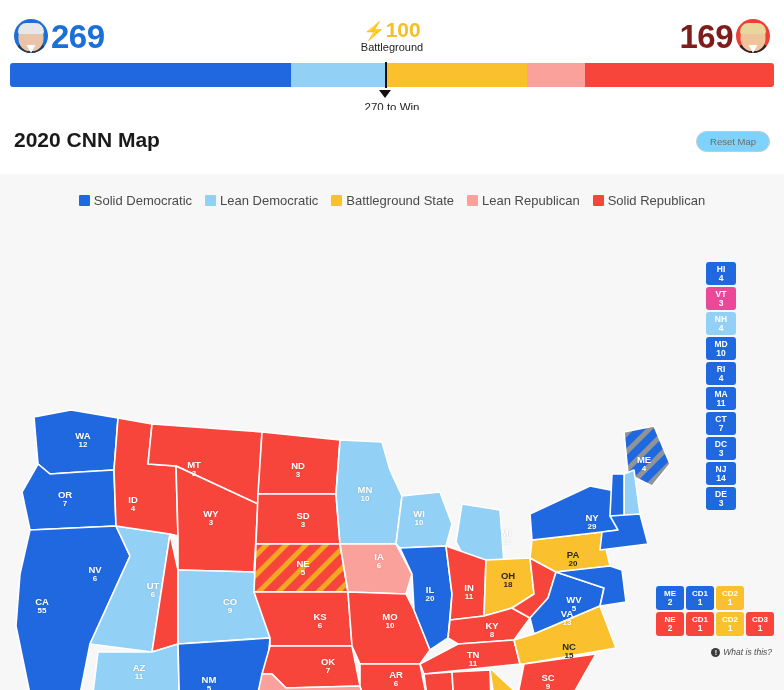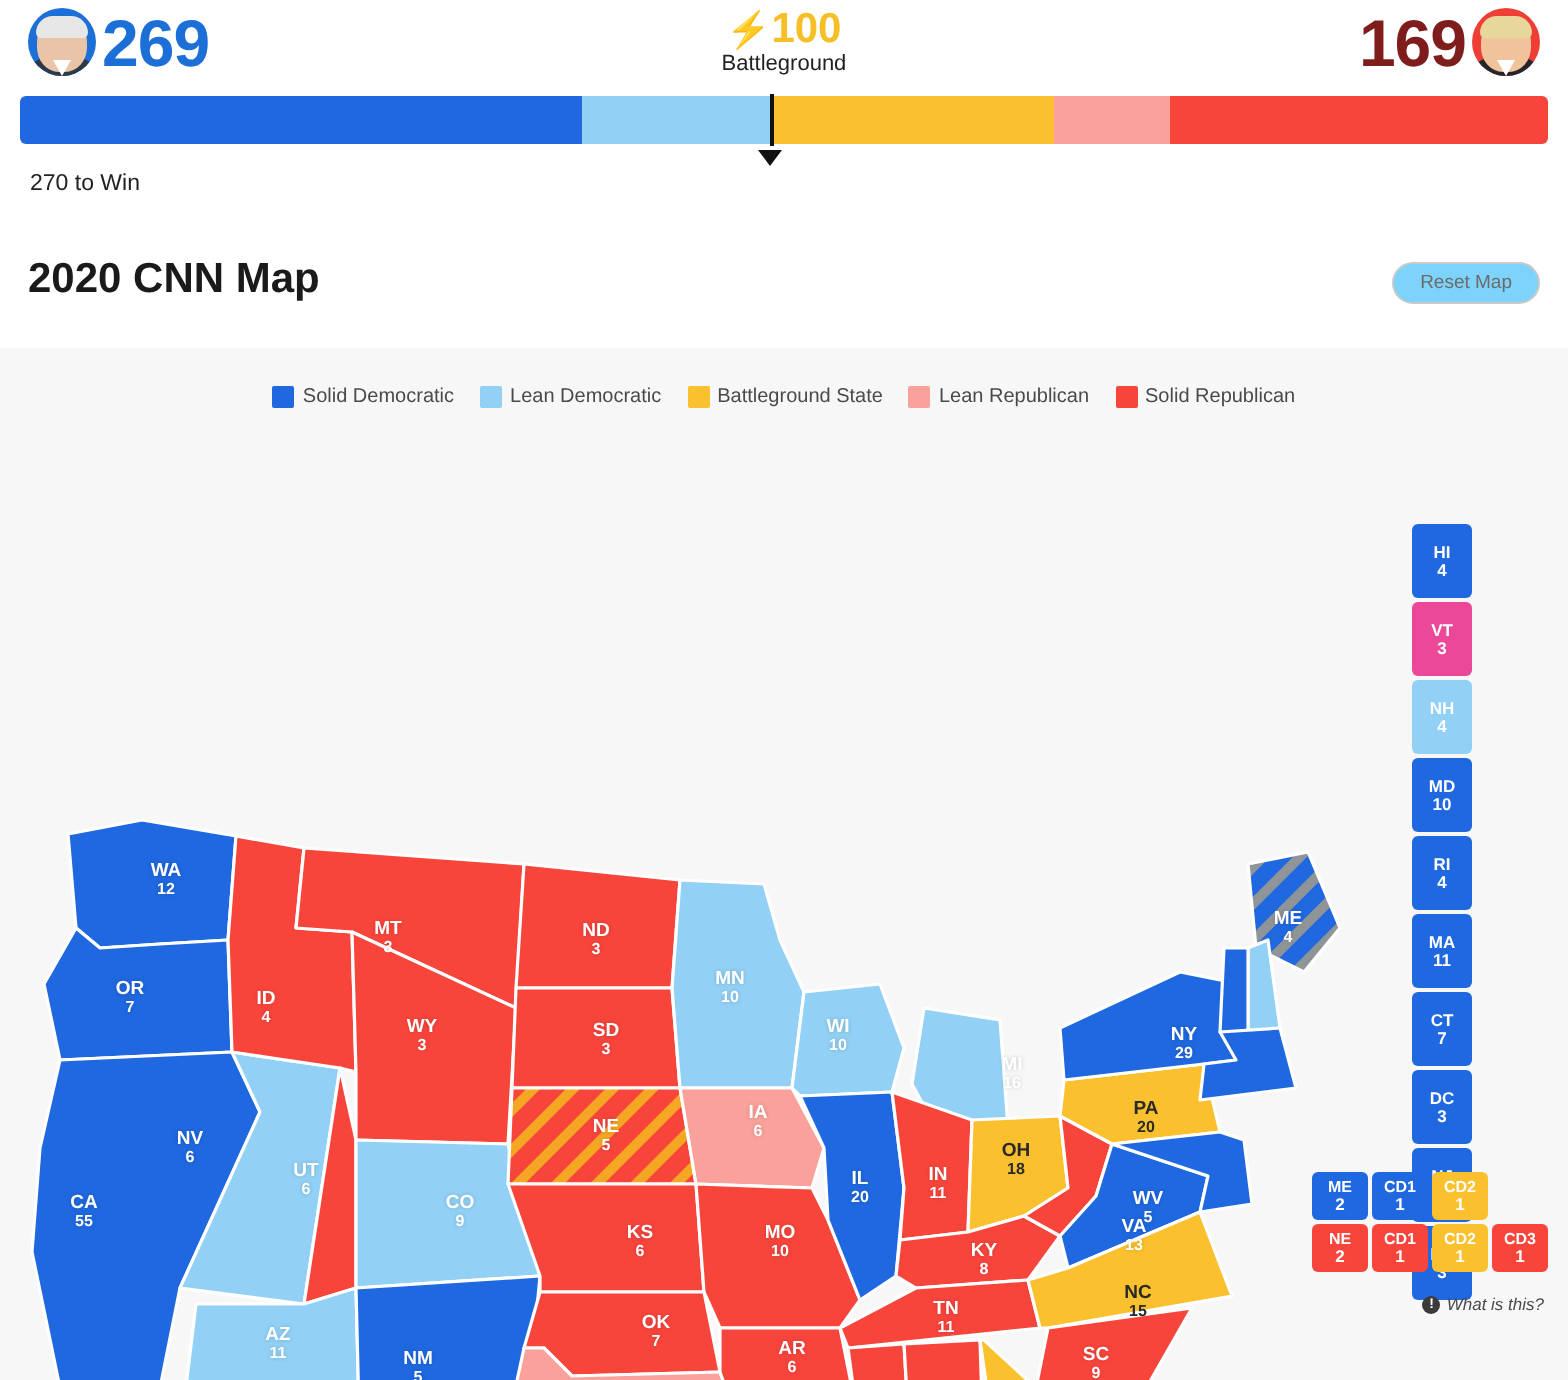--- a/index.html
+++ b/index.html
@@ -7,21 +7,21 @@
   body{
     width:784px;height:690px;
     background:#ffffff;
     font-family:"Liberation Sans", sans-serif;
     overflow:hidden;
     position:relative;
   }
 
   
   #scoreboard{
-    position:absolute;left:0;top:0;width:784px;height:110px;
+    position:absolute;left:0;top:15px;width:784px;height:110px;
     background:#ffffff;border-bottom:3px solid #0ea5e9;
   }
   .cand{position:absolute;top:4px;display:flex;align-items:center;gap:3px;}
   #cand-dem{left:14px;}
   #cand-rep{right:14px;}
   .avatar{
     width:34px;height:34px;border-radius:50%;
     position:relative;overflow:hidden;flex:none;
   }
   .avatar.dem{background:#1d6fd8;}
@@ -74,22 +74,22 @@
   .seg{height:100%;}
   #bar-marker{
     position:absolute;left:385px;top:47px;width:2px;height:26px;background:#111;
   }
   #bar-arrow{
     position:absolute;left:379px;top:75px;width:0;height:0;
     border-left:6px solid transparent;border-right:6px solid transparent;
     border-top:8px solid #111;
   }
   #bar-caption{
-    position:absolute;left:0;right:0;top:86px;
-    font-size:11.5px;color:#222;padding-left:15px;
+    position:absolute;left:0;right:0;top:86px;text-align:center;
+    font-size:11.5px;color:#222;
   }
 
   
   #titlebar{
     position:absolute;left:0;top:110px;width:784px;height:64px;
     background:#fff;border-bottom:1px solid #e3e3e3;
   }
   #page-title{
     position:absolute;left:14px;top:18px;
     font-size:21px;font-weight:bold;color:#1a1a1a;
@@ -104,42 +104,42 @@
   #map-panel{
     position:absolute;left:0;top:174px;width:784px;height:516px;
     background:#f7f7f7;
   }
   #legend{
     position:absolute;left:0;right:0;top:19px;
     display:flex;justify-content:center;align-items:center;gap:13px;
   }
   .legend-item{display:flex;align-items:center;gap:4px;}
   .legend-swatch{width:11px;height:11px;border-radius:1px;flex:none;}
-  .legend-label{font-size:10px;color:#4a4a4a;white-space:nowrap;}
+  .legend-label{font-size:13px;color:#4a4a4a;white-space:nowrap;}
 
   #map-stage{position:absolute;left:0;top:0;width:784px;height:516px;}
   #usmap{position:absolute;left:0;top:0;}
 
   .state-label{
     position:absolute;text-align:center;pointer-events:none;
     font-weight:bold;line-height:1.02;
     transform:translate(-50%,-50%);
   }
   .state-ab{font-size:9.5px;display:block;text-align:center;}
   .state-ev{font-size:8px;display:block;font-weight:bold;}
   .lbl-white{color:#ffffff;text-shadow:0 0 2px rgba(0,0,0,.18);}
   .lbl-dark{color:#2a2a2a;}
 
   
   #boxcol{
     position:absolute;right:48px;top:88px;
     display:flex;flex-direction:column;gap:2px;align-items:center;
   }
   .state-box{
-    width:30px;height:37px;border-radius:3px;
+    width:30px;height:23px;border-radius:3px;
     display:flex;flex-direction:column;align-items:center;justify-content:center;
     line-height:1.02;cursor:pointer;margin-left:24px;
   }
   .state-box .bx-ab{font-size:8.5px;font-weight:bold;}
   .state-box .bx-ev{font-size:8.5px;font-weight:bold;}
 
   
   #cdgrid{
     position:absolute;right:10px;bottom:52px;
   }

